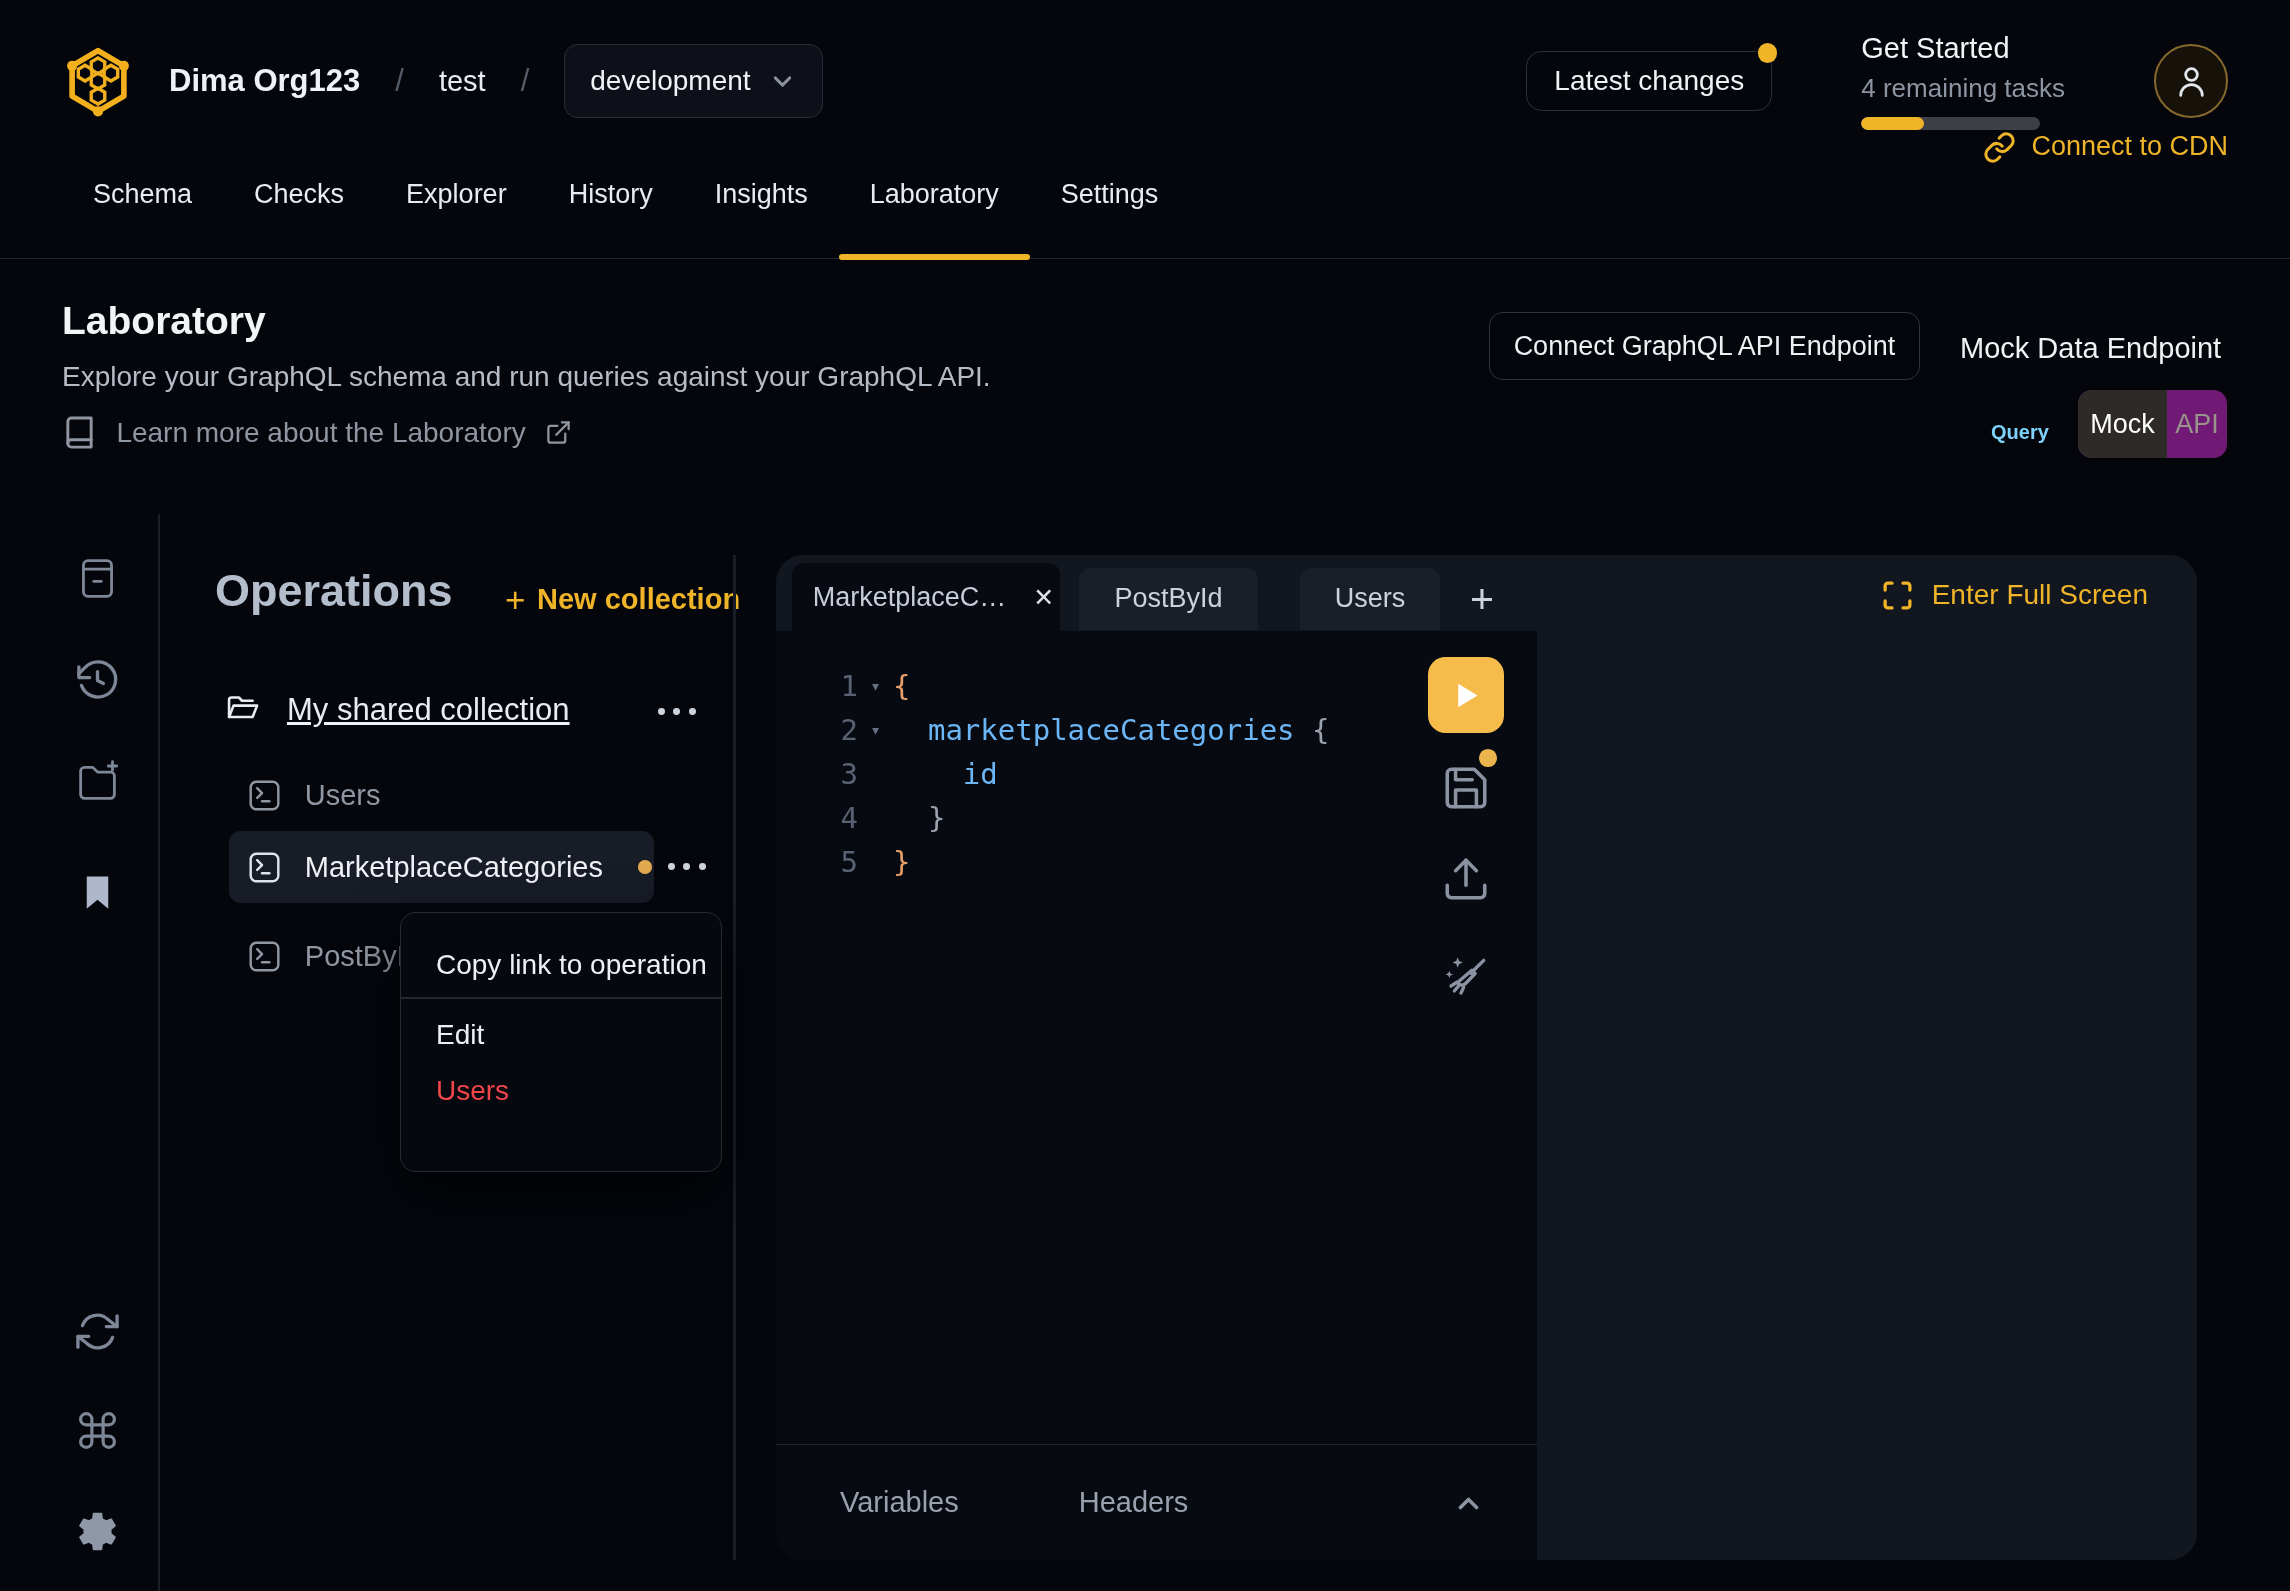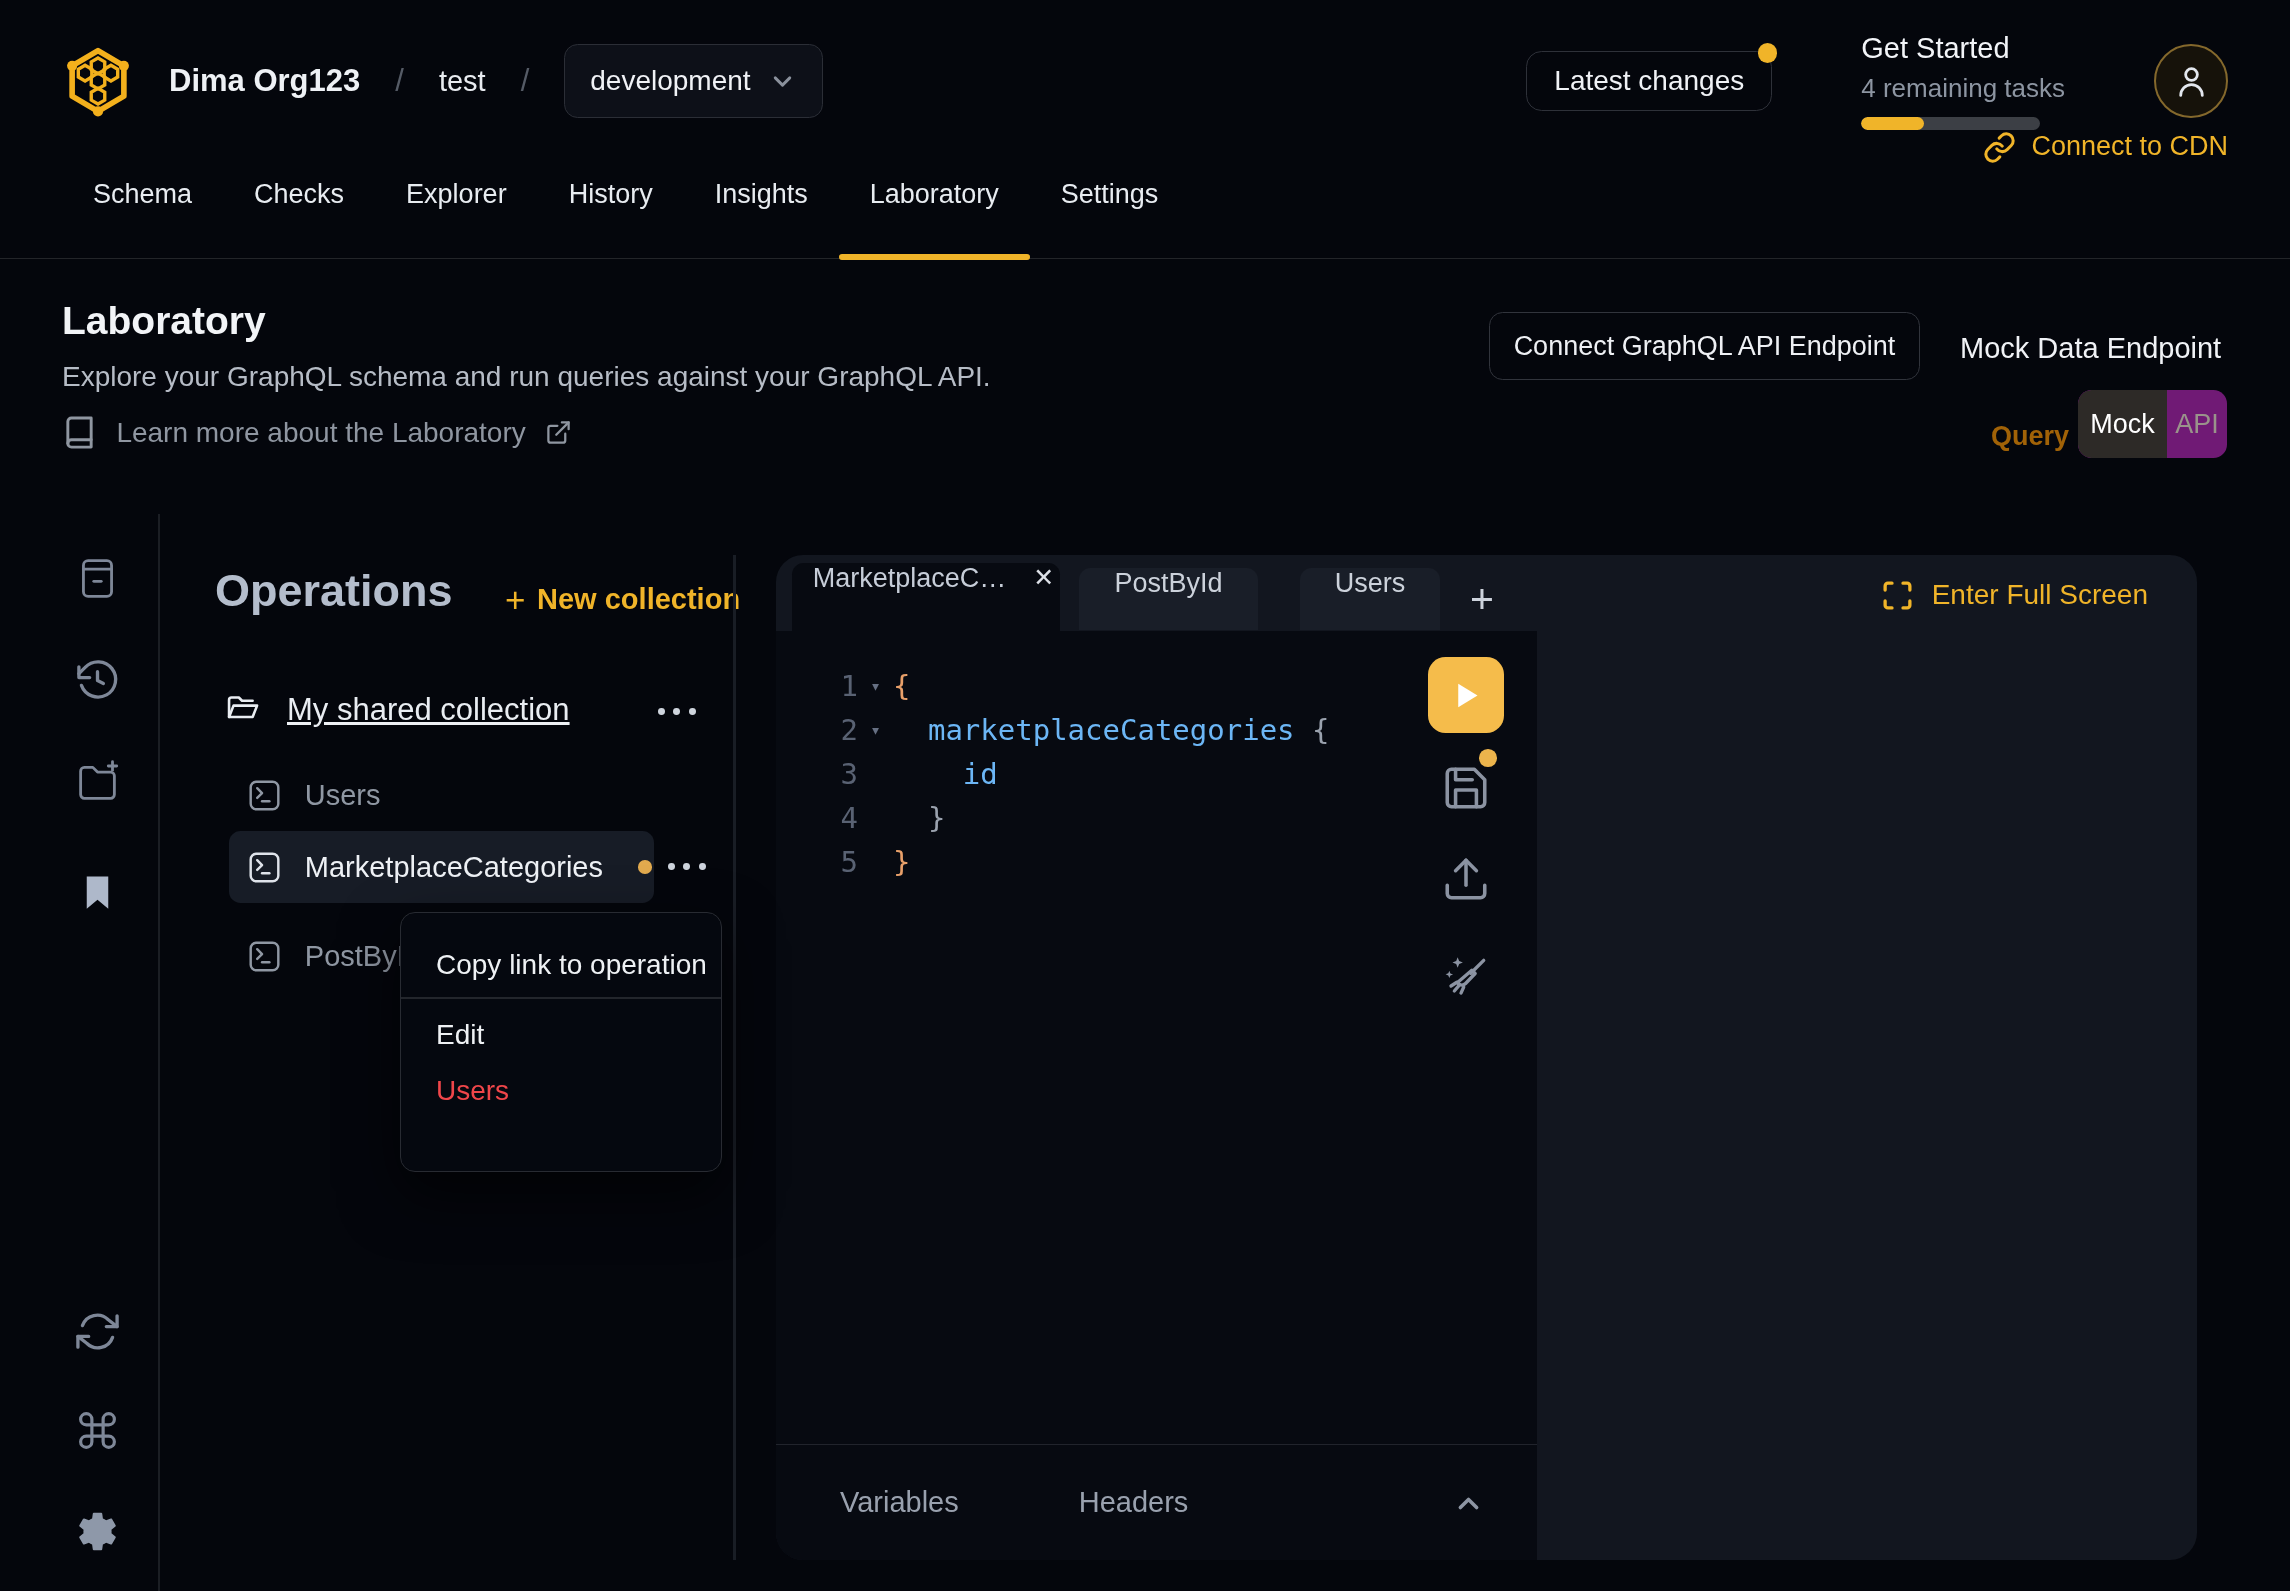--- a/index.html
+++ b/index.html
@@ -46,21 +46,21 @@
   
   .page-title { position:absolute; left:62px; top:299px; font-size:39px; font-weight:700; color:#f2f4f7; }
   .page-desc { position:absolute; left:62px; top:361px; font-size:28px; color:#b6bcc6; }
   .learn-more { position:absolute; left:62px; top:415px; display:flex; align-items:center; gap:19.4px; color:#8f96a1; font-size:28px; cursor:pointer; }
   .connect-btn {
     position:absolute; left:1489px; top:312px; width:431px; height:68px;
     border:1.9px solid #31343c; border-radius:13.6px; background:transparent;
     display:flex; align-items:center; justify-content:center; font-size:27px; color:#eef0f4; cursor:pointer;
   }
   .mock-endpoint { position:absolute; left:1960px; top:332px; font-size:29px; font-weight:500; color:#f0f2f6; cursor:pointer; }
-  .query-label { position:absolute; left:1991px; top:421px; font-size:27px; font-weight:700; color:#a16207;text-align:center; }
+  .query-label { position:absolute; left:1991px; top:421px; font-size:20px; font-weight:700; color:#7dd3fc;text-align:center; }
   .query-toggle { position:absolute; left:2078px; top:390px; width:149px; height:68px; border-radius:13.6px; background:#701a75; display:flex; overflow:hidden; }
   .qt-seg { display:flex; align-items:center; justify-content:center; font-size:27px; cursor:pointer; }
   .qt-mock { width:89px; background:#2d2a27; color:#ffffff; border-radius:13.6px 0 0 13.6px; }
   .qt-api { flex:1; color:#9a938b; }
 
   
   .rail-icon { position:absolute; left:74px; width:47px; height:47px; color:#7e8798; cursor:pointer; display:flex; align-items:center; justify-content:center; }
   .rail-divider { position:absolute; left:158px; top:514px; bottom:0; width:1.9px; background:#1b1e24; }
 
   
@@ -105,21 +105,21 @@
   .editor-foot {
     position:absolute; left:0; top:889px; width:761px; height:116px; background:#070a11;
     border-top:1.9px solid #21242c; border-bottom-left-radius:27px;
     display:flex; align-items:center;
   }
   .foot-lbl { font-size:29px; color:#99a1ae; cursor:pointer; }
   .foot-variables { margin-left:64px; }
   .foot-headers { margin-left:120px; }
   .foot-chevron { position:absolute; left:673px; top:39px; color:#8d95a3; cursor:pointer; }
 
-  .ed-tab { position:absolute; display:flex; align-items:flex-start; cursor:pointer; border-radius:11.6px 11.6px 0 0; }
+  .ed-tab { position:absolute; display:flex; align-items:center; cursor:pointer; border-radius:11.6px 11.6px 0 0; }
   .ed-tab .t-lbl { font-size:27px; color:#ccd2db; }
   .ed-tab-active { left:15.5px; top:7.8px; width:268px; height:70px; background:#070a11; padding-left:21.3px; }
   .ed-tab-active .t-lbl { color:#c6cdd8; }
   .t-close { margin-left:27px; font-size:25px; color:#dde1e8; cursor:pointer; }
   .ed-tab-2 { left:303px; top:12.6px; width:179px; height:62px; background:#191e28; justify-content:center; }
   .ed-tab-3 { left:524px; top:12.6px; width:140px; height:62px; background:#191e28; justify-content:center; }
   .ed-tab-plus { position:absolute; left:679px; top:15.5px; width:54px; height:58px; display:flex; align-items:center; justify-content:center; font-size:41px; color:#cdd3dc; cursor:pointer; }
   .fullscreen { position:absolute; right:49px; top:0; height:80px; display:flex; align-items:center; gap:17.5px; color:#f0b429; font-size:28px; font-weight:500; cursor:pointer; }
 
   

